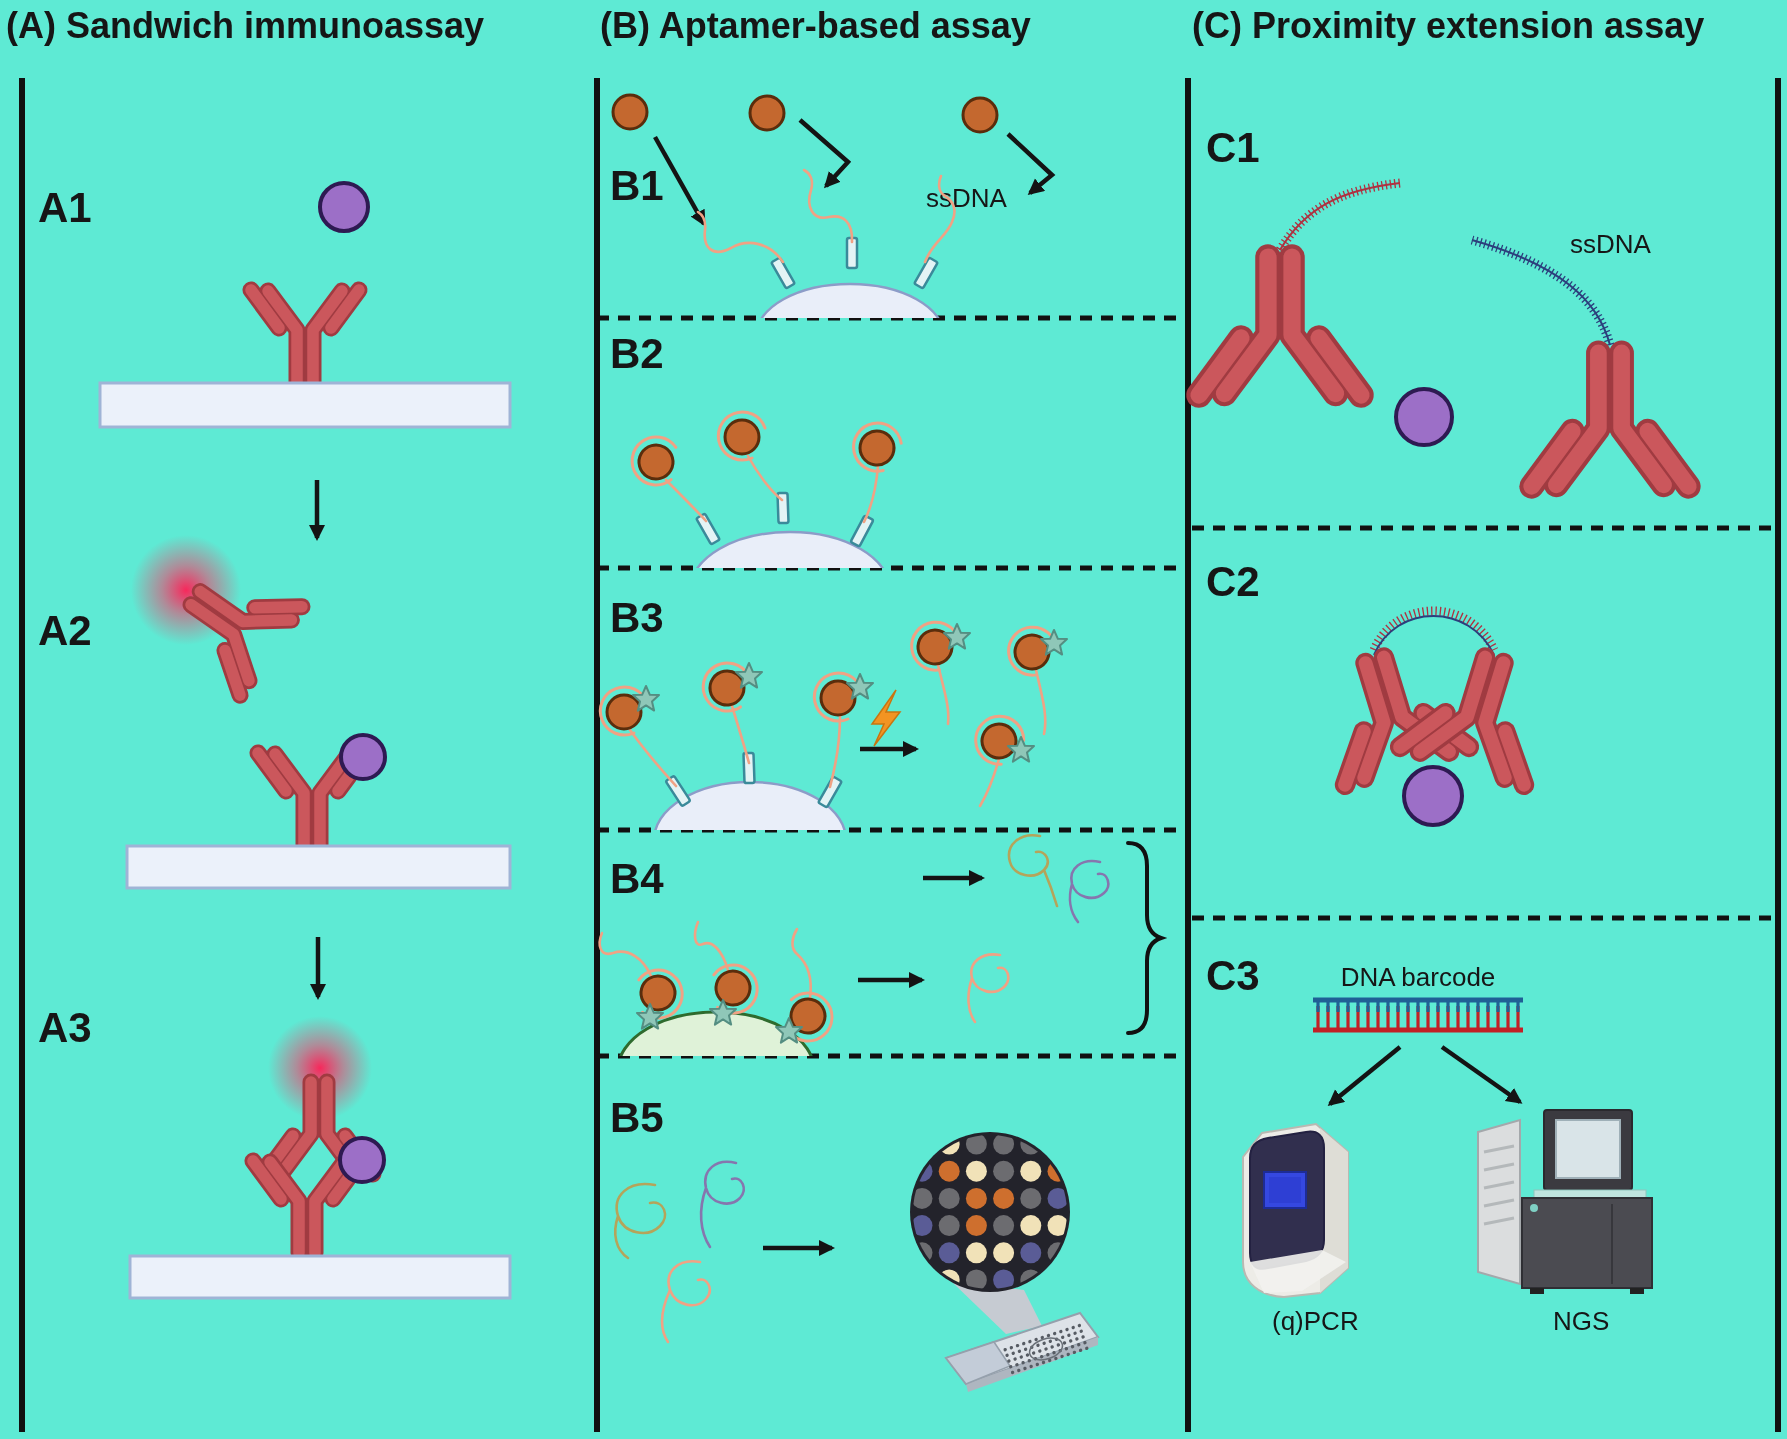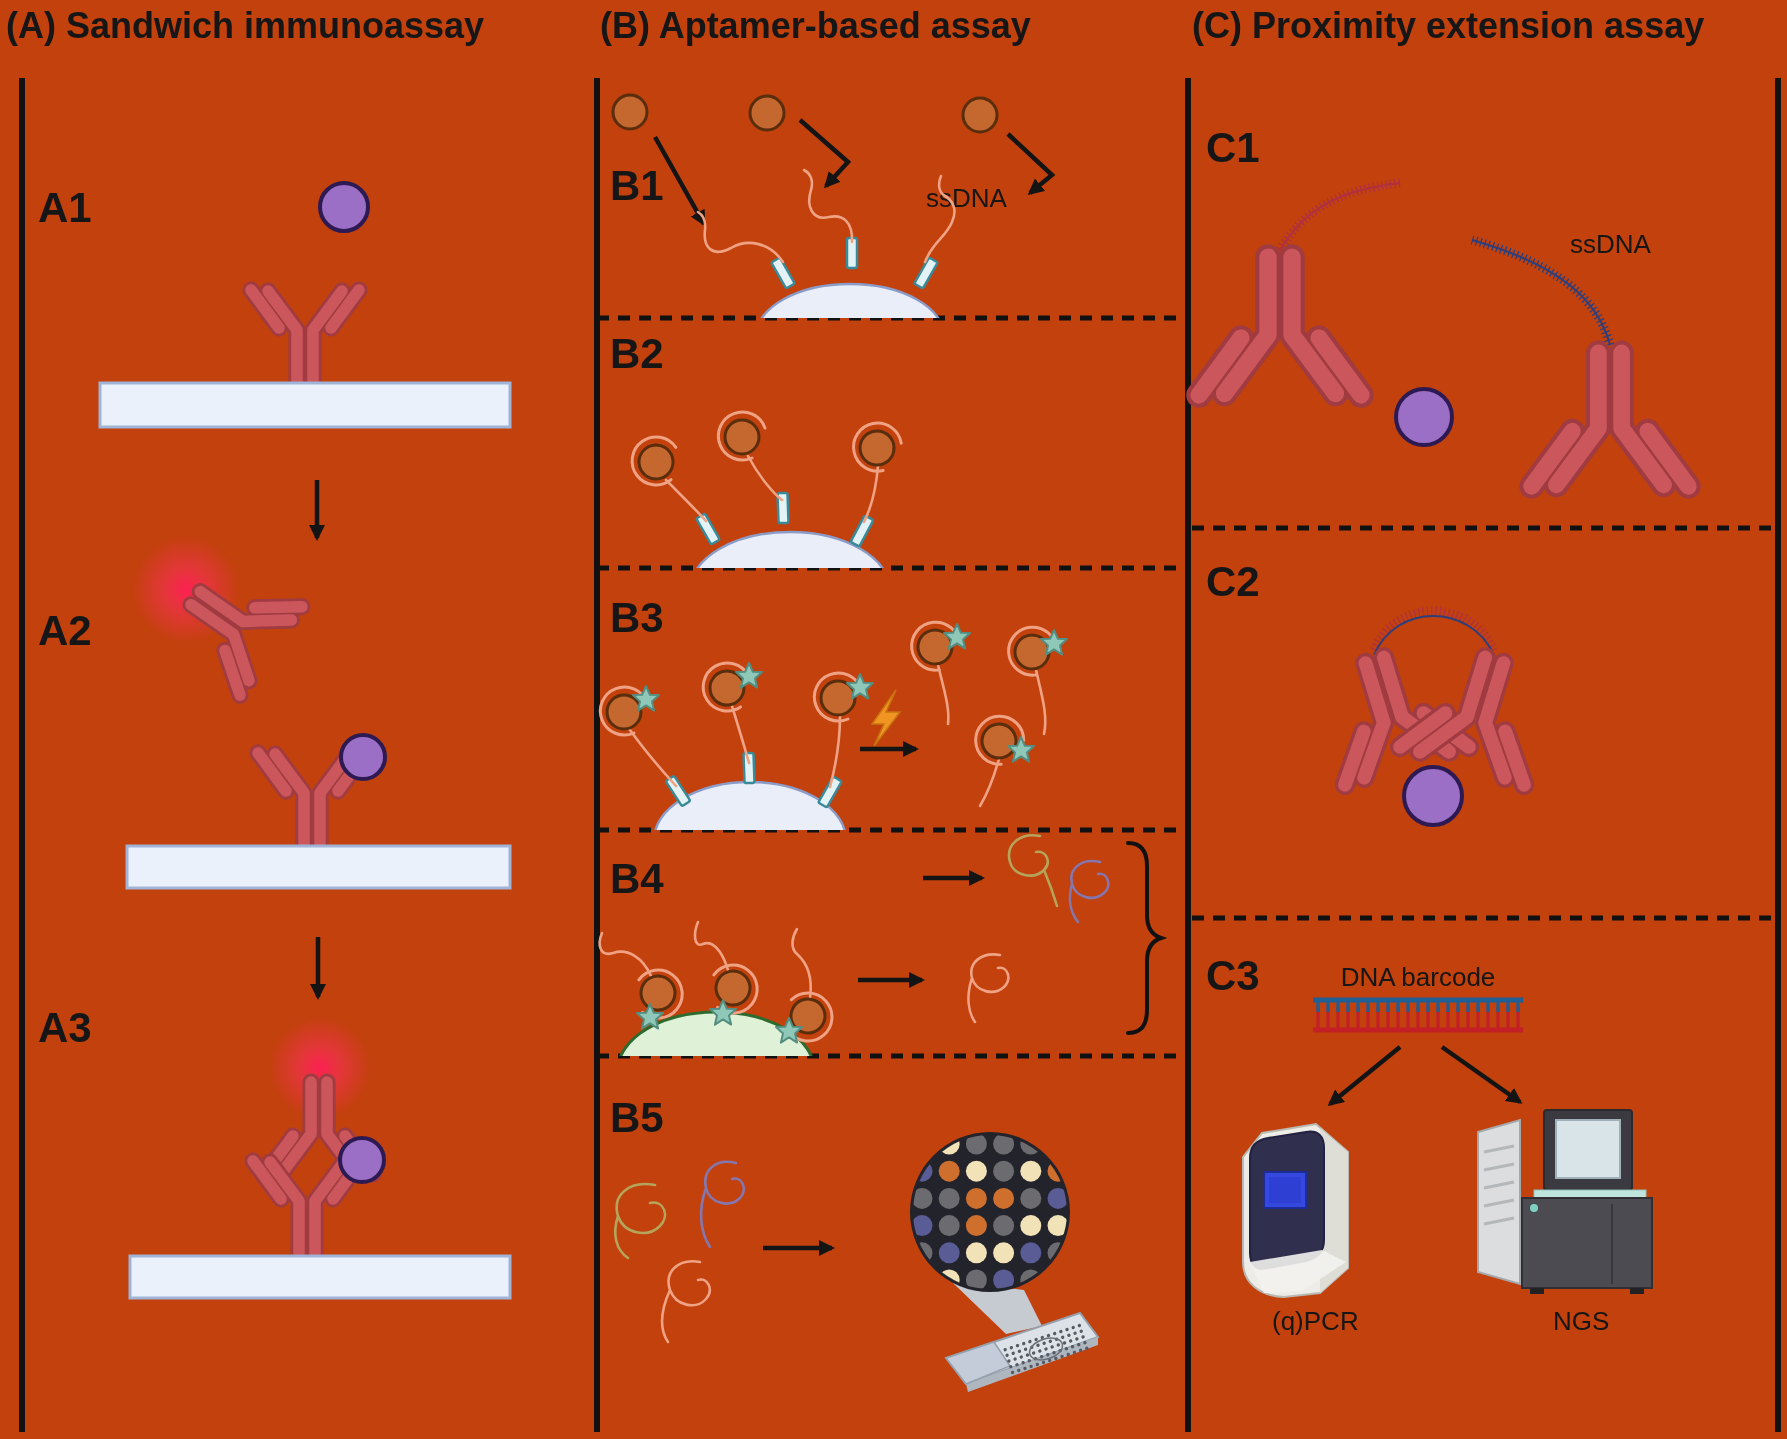--- a/index.html
+++ b/index.html
@@ -1,16 +1,16 @@
 <!DOCTYPE html>
 <html><head>
 <meta charset="utf-8">
 <style>
   html,body{margin:0;padding:0;background:#ffffff;}
-  #canvas{position:relative;width:1787px;height:1439px;background:#c2410c;overflow:hidden;
+  #canvas{position:relative;width:1787px;height:1439px;background:#5eead4;overflow:hidden;
           font-family:"Liberation Sans", sans-serif;}
   svg{position:absolute;inset:0;}
   text{fill:#161616;}
   .title{font-size:36px;font-weight:bold;}
   .step{font-size:42px;font-weight:bold;}
   .small{font-size:26px;}
   .border{stroke:#111;stroke-width:6;}
   .dashed{stroke:#111;stroke-width:5;stroke-dasharray:12 9;fill:none;}
   .arrow{stroke:#141414;stroke-width:4.5;fill:none;}
   .surface{fill:#EBF1FA;stroke:#9FB4D6;stroke-width:3;}

